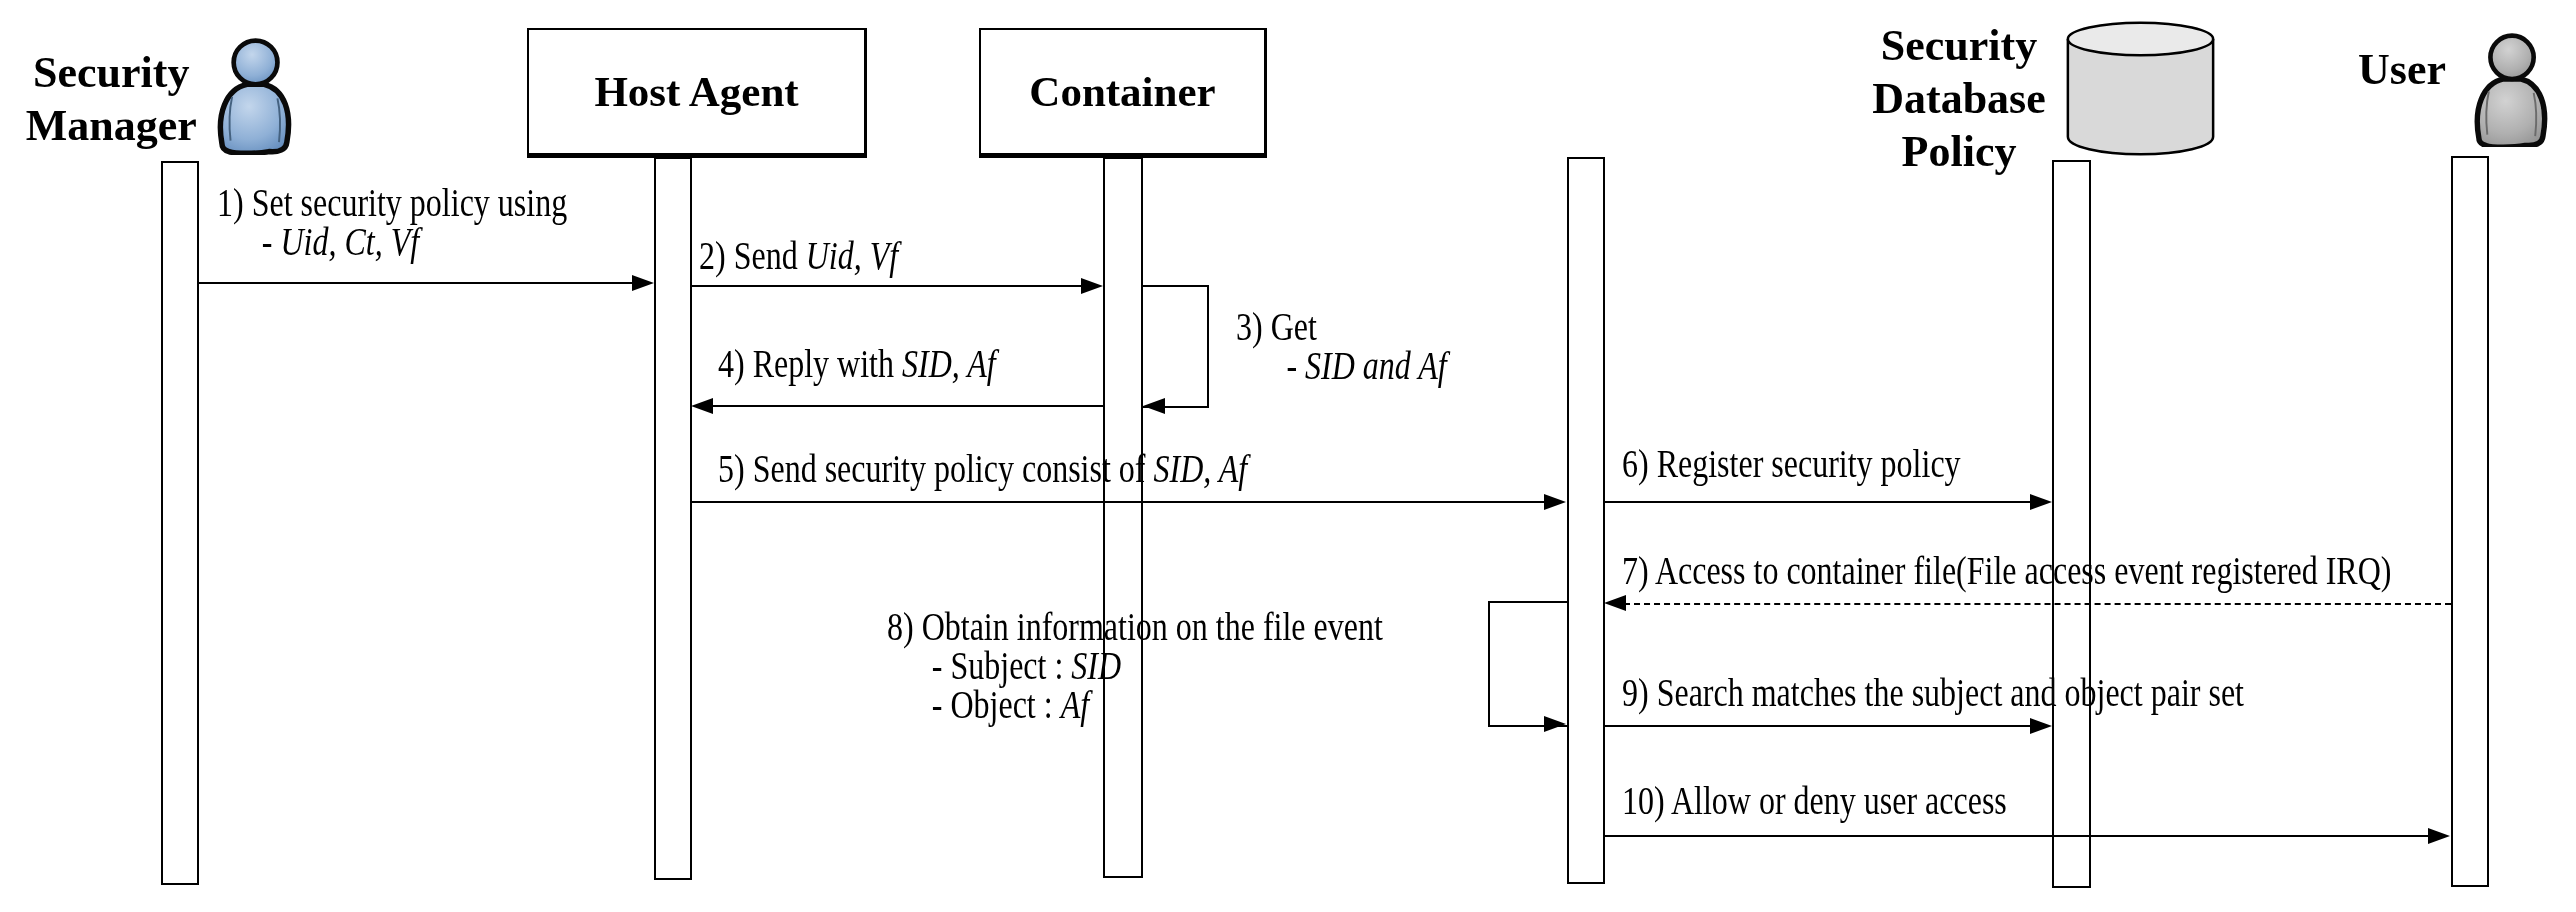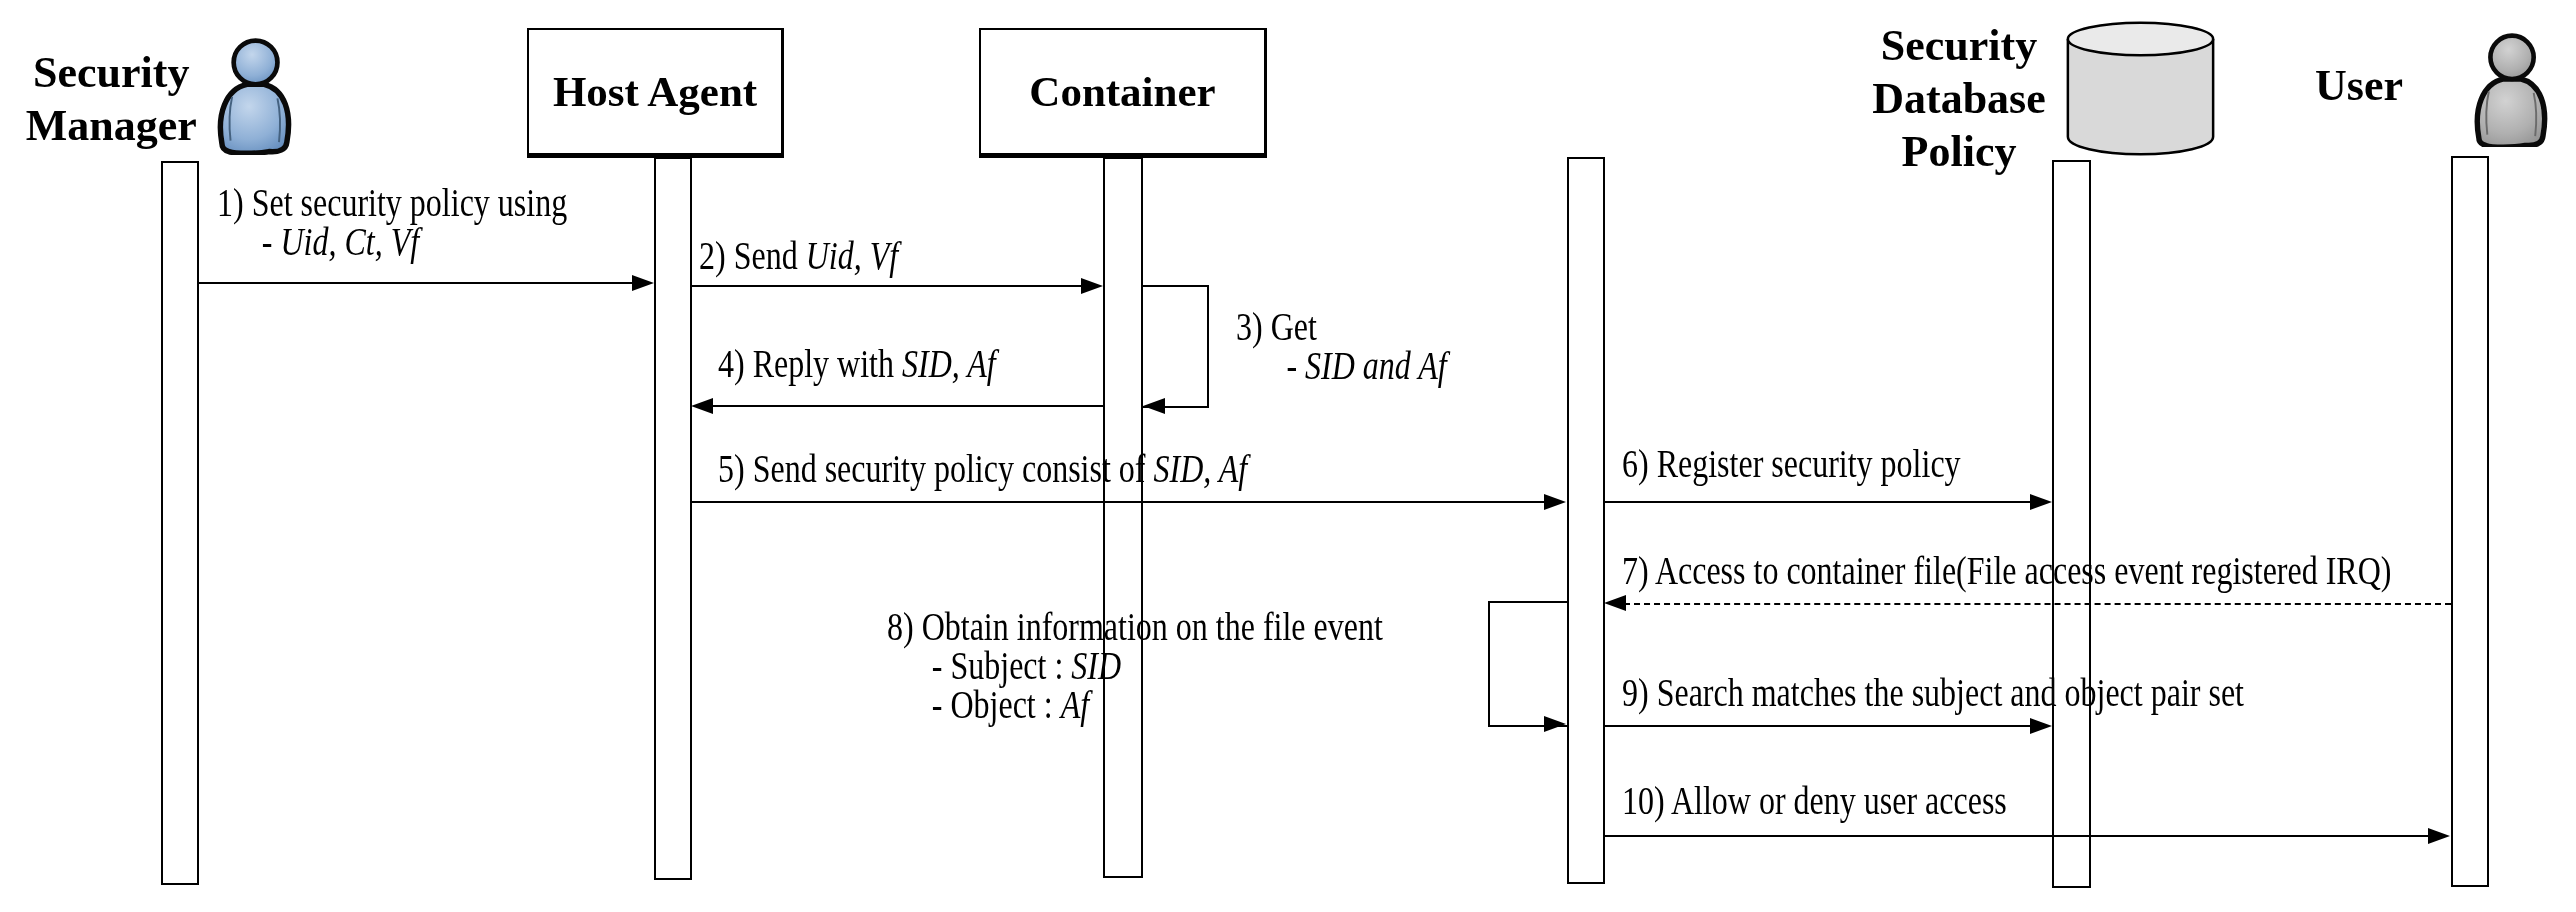--- a/index.html
+++ b/index.html
@@ -58,21 +58,21 @@
           <stop offset="100%" stop-color="#5e88ba"></stop>
       </radialGradient>
     </defs>
     <path d="M14 138 C7 100 19 68 46 62 L68 62 C94 68 104 98 97 136 C96 146 86 149 74 148 C58 151 31 151 23 148 C16 146 14 142 14 138 Z" fill="url(#gBlue)" stroke="#0a0a0a" stroke-width="7" stroke-linejoin="round"></path>
     <path d="M27 78 C23 96 23 116 25 134" fill="none" stroke="#44617f" stroke-width="2.5"></path>
     <path d="M85 80 C89 98 89 118 87 136" fill="none" stroke="#44617f" stroke-width="2.5"></path>
     <circle cx="57" cy="34" r="28" fill="url(#gBlue)" stroke="#0a0a0a" stroke-width="6"></circle>
   </svg>
   <div class="bar" style="left:161px;top:161px;width:38px;height:724px;"></div>
 
-  <div class="pbox" style="left:527px;width:257px;">
+  <div class="pbox" style="left:527px;width:340px;">
     <div class="t">Host Agent</div>
   </div>
   <div class="bar" style="left:654px;top:157px;width:38px;height:723px;"></div>
 
   <div class="pbox" style="left:979px;width:288px;">
     <div class="t">
       <div>Container</div>
     </div>
   </div>
   <div class="bar" style="left:1103px;top:157px;width:40px;height:721px;"></div>
@@ -83,21 +83,21 @@
     <div>Security</div>
     <div>Database</div>
     <div>Policy</div>
   </div>
   <svg class="icon" style="left:2064px;top:19px;" width="153" height="139" viewBox="0 0 244 222">
     <path d="M6 32 L6 188 C6 204 58 216 122 216 C186 216 238 204 238 188 L238 32" fill="#d9d9d9" stroke="#000" stroke-width="4"></path>
     <ellipse cx="122" cy="32" rx="116" ry="26" fill="#eaeaea" stroke="#000" stroke-width="4"></ellipse>
   </svg>
   <div class="bar" style="left:2052px;top:160px;width:39px;height:728px;"></div>
 
-  <div class="alabel" style="left:2315px;top:59px;width:131px;text-align:left;">
+  <div class="alabel" style="left:2315px;top:43px;width:131px;text-align:right;">
     <div>User</div>
   </div>
   <svg class="icon" style="left:2468px;top:31px;" width="85" height="116" viewBox="0 0 110 150">
     <defs>
       <radialGradient id="gGray" cx="42%" cy="32%" r="80%">
         <stop offset="0%" stop-color="#d2d2d2"></stop>
           <stop offset="60%" stop-color="#b0b0b0"></stop>
           <stop offset="100%" stop-color="#8f8f8f"></stop>
       </radialGradient>
     </defs>

